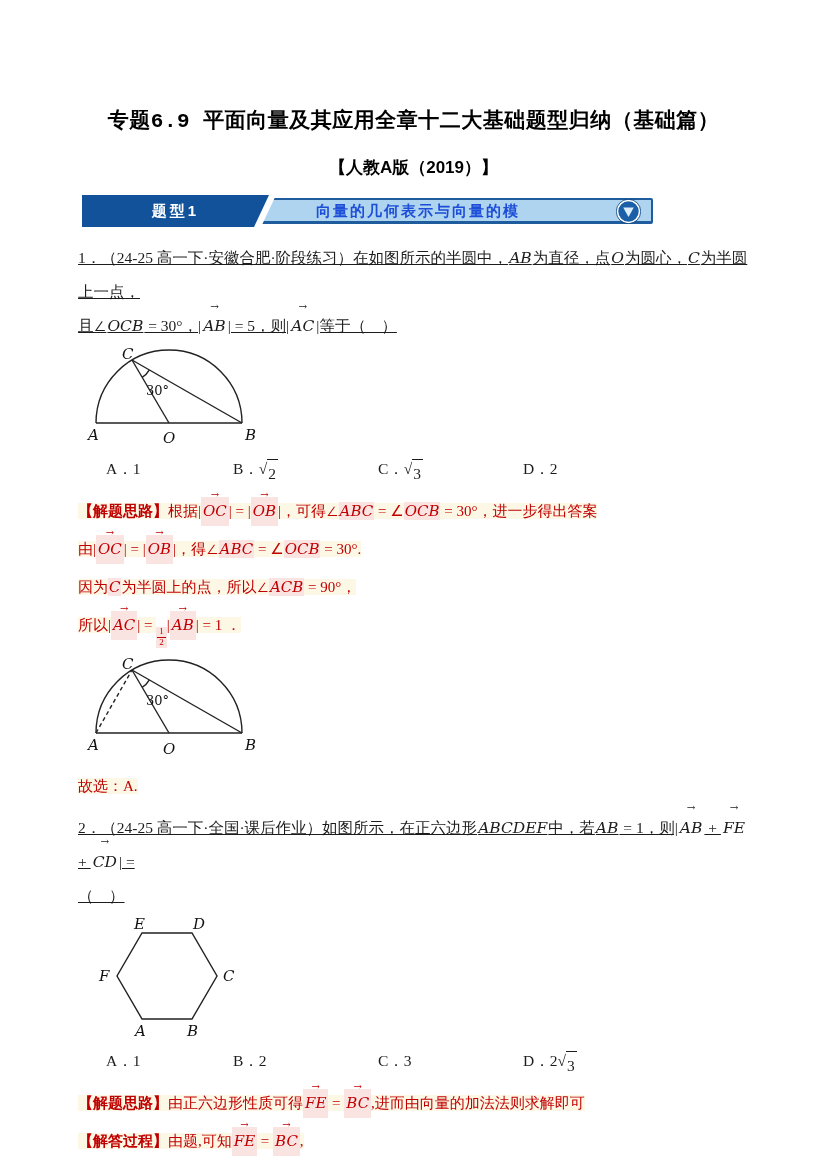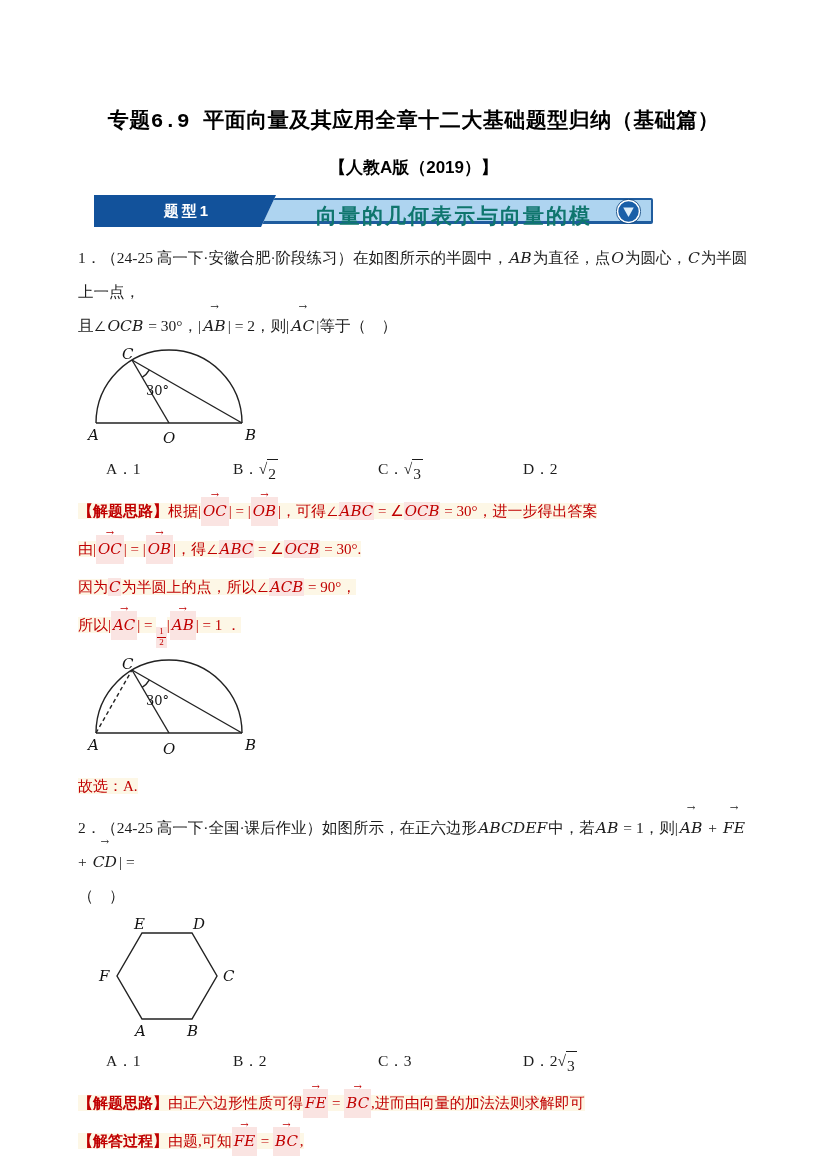--- a/index.html
+++ b/index.html
@@ -18,37 +18,37 @@
     font-weight:bold;font-size:17px;margin-top:22px;color:#000;
   }
 
   
   .banner{position:relative;height:32px;margin:16px 0 14px 0;width:575px;}
   .banner-bar{
     position:absolute;left:10px;right:0;top:3px;height:26px;box-sizing:border-box;
     background:#aed4f0;border:2px solid #1f5c9e;border-bottom-width:3px;border-radius:2px;
   }
   .banner-title{
-    position:absolute;left:212px;top:7px;color:#0f766e;font-weight:bold;font-size:21px;
+    position:absolute;left:212px;top:7px;color:#1d4ed8;font-weight:bold;font-size:15px;
     font-family:"Liberation Sans", sans-serif;letter-spacing:2px;z-index:3;padding-left:26px;
   }
   .tag-outer{
     position:absolute;left:4px;top:0;width:194px;height:32px;background:#ffffff;
     clip-path:polygon(0 0,100% 0,calc(100% - 15px) 100%,0 100%);z-index:2;
   }
   .tag{
-    position:absolute;left:12px;top:0;width:187px;height:32px;background:#12529b;
+    position:absolute;left:0;top:0;width:187px;height:32px;background:#12529b;
     clip-path:polygon(0 0,100% 0,calc(100% - 15px) 100%,0 100%);
     color:#fff;font-weight:bold;font-size:15px;display:flex;align-items:center;justify-content:center;
     font-family:"Liberation Sans", sans-serif;letter-spacing:3px;
   }
   .chev{position:absolute;right:12px;top:4px;width:25px;height:25px;z-index:3;}
 
   
-  .stem-line{font-size:15.5px;line-height:34px;}
+  .stem-line{font-size:15.5px;line-height:34px;text-decoration:underline;}
   .q-block{margin-top:10px;}
   .options{display:flex;margin:4px 0 6px 28px;font-size:15.5px;line-height:28px;}
   .opt{width:145px;}
   .opt:nth-child(1){width:127px;}
   .opt:last-child{width:auto;}
 
   .red-line{color:#c00000;font-size:15px;line-height:29px;margin:9px 0;}
   .red-line .t,.red-line .blabel{background:#fdf7e6;}
   .red-line .math,.red-line .vec,.red-line .sqrt,.red-line .frac{background:#fae4e2;}
   .blabel{font-weight:bold;}
@@ -93,21 +93,21 @@
     <div class="banner-title">向量的几何表示与向量的模</div>
     <svg class="chev" viewBox="0 0 25 25">
       <circle cx="12.5" cy="12.5" r="11" fill="#1a5fa8" stroke="#ffffff" stroke-width="1.6"></circle>
       <circle cx="12.5" cy="12.5" r="12.2" fill="none" stroke="#10457e" stroke-width="0.8"></circle>
       <polygon points="7.2,8.6 17.8,8.6 12.5,18" fill="#dcedf9"></polygon>
     </svg>
   </div>
 
   <div class="q-block">
     <div class="stem-line"><span class="t">1．（24-25 高一下·安徽合肥·阶段练习）在如图所示的半圆中，</span><span class="math">AB</span><span class="t">为直径，点</span><span class="math">O</span><span class="t">为圆心，</span><span class="math">C</span><span class="t">为半圆上一点，</span></div>
-    <div class="stem-line"><span class="t">且∠</span><span class="math">OCB</span><span class="t"> = 30°，|</span><span class="vec">AB</span><span class="t">| = 2，则|</span><span class="vec">AC</span><span class="t">|等于（　）</span></div>
+    <div class="stem-line"><span class="t">且∠</span><span class="math">OCB</span><span class="t"> = 30°，|</span><span class="vec">AB</span><span class="t">| = 5，则|</span><span class="vec">AC</span><span class="t">|等于（　）</span></div>
 
     <div class="fig">
       <svg width="178" height="100" viewBox="0 0 178 100">
         <path d="M 10 76 A 73 73 0 0 1 156 76"></path>
         <line x1="10" y1="76" x2="156" y2="76"></line>
         <line x1="46" y1="13" x2="83" y2="76"></line>
         <line x1="46" y1="13" x2="156" y2="76"></line>
         <path d="M 56.1 30.3 A 20 20 0 0 0 63.4 22.9" stroke-width="1"></path>
         <text x="36" y="12">C</text>
         <text x="2" y="93">A</text>

